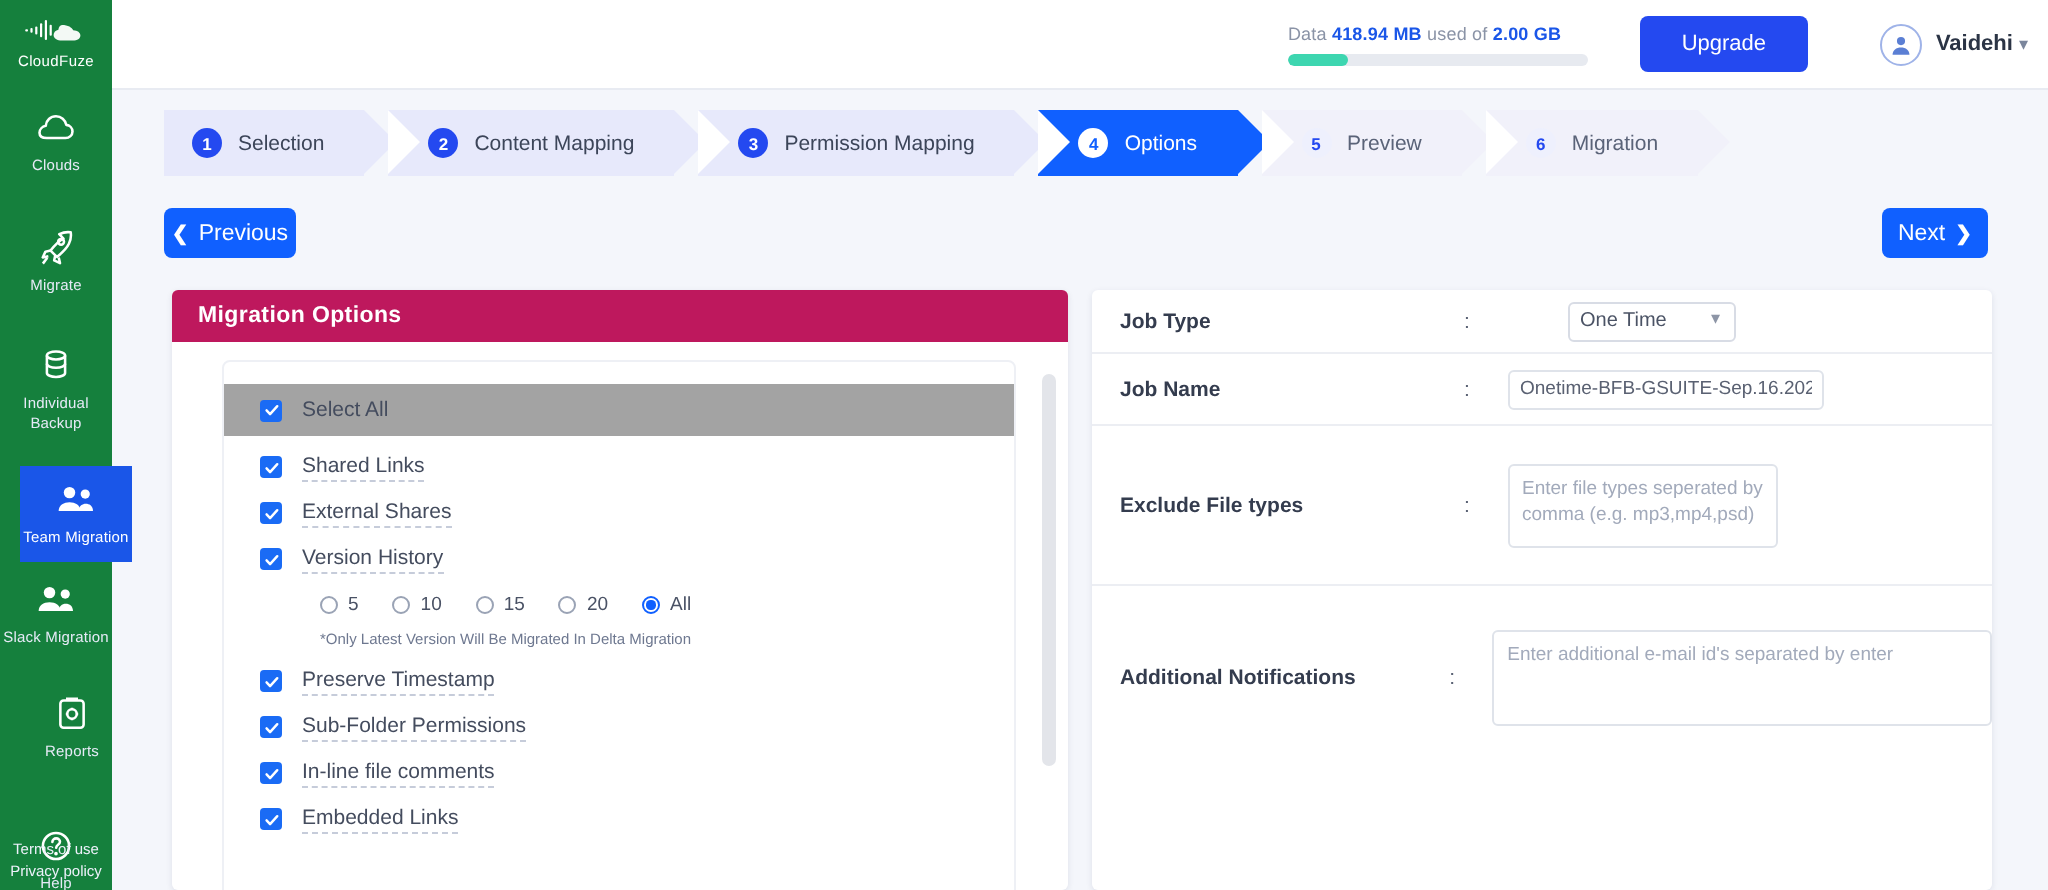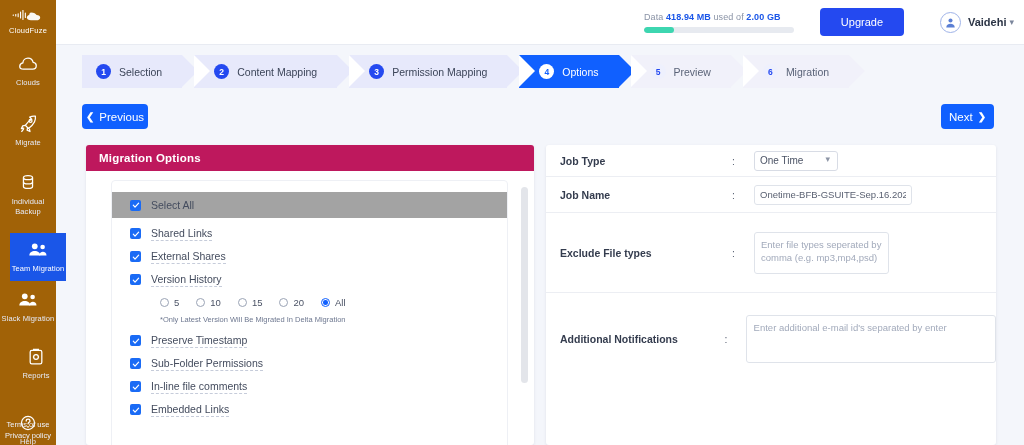--- a/index.html
+++ b/index.html
@@ -8,21 +8,21 @@
     overflow: hidden;
     font-family: "Liberation Sans", sans-serif;
     background: #f4f6fb;
   }
   #app { position: relative; width: 1024px; height: 445px; }
 
   
   #sidebar {
     position: absolute; left: 0; top: 0;
     width: 56px; height: 445px;
-    background: #a16207;
+    background: #15803d;
     display: flex; flex-direction: column; align-items: center;
     color: #fff;
   }
   .brand {
     width: 56px; padding-top: 7px; padding-bottom: 6px;
     display: flex; flex-direction: column; align-items: center;
   }
   .brand-logo { width: 34px; height: 16px; display:block; }
   .brand-name { font-size: 7.5px; letter-spacing: .2px; margin-top: 3px; color:#fff; }
 
@@ -251,21 +251,21 @@
     border: 1px solid #d8dce5; border-radius: 3px;
     font-size: 10px; font-family: inherit; color:#4b5costartup;
     color:#4b5365; background:#fff;
     padding-left: 5px;
     appearance: none; -webkit-appearance: none;
     cursor:pointer;
     background-image:
       linear-gradient(45deg, transparent 50%, #6a7governing 50%);
     background: #fff;
   }
-  .sel-wrap { position:relative; width: 84px; }
+  .sel-wrap { position:relative; width: 84px; margin-left: 30px; }
   .sel-wrap .scaret {
     position:absolute; right: 8px; top: 4px; pointer-events:none;
     font-size: 9px; color:#8d95a6;
   }
   #jobname-input {
     width: 158px; height: 20px;
     border: 1px solid #dfe3ea; border-radius: 3px;
     font-size: 9.5px; font-family: inherit; color:#5a6172;
     padding: 0 5px; background:#fff;
   }

